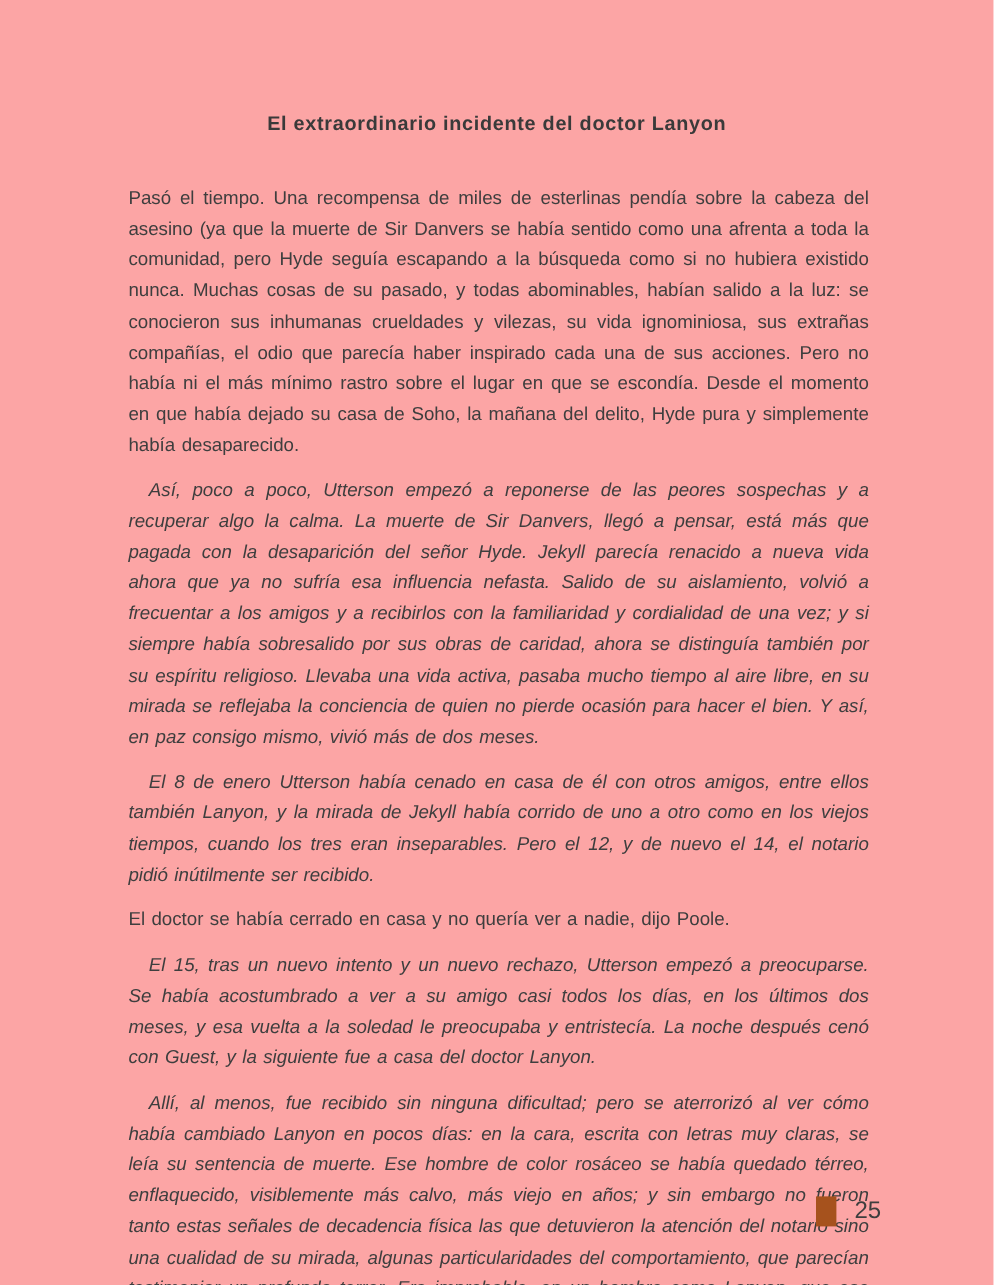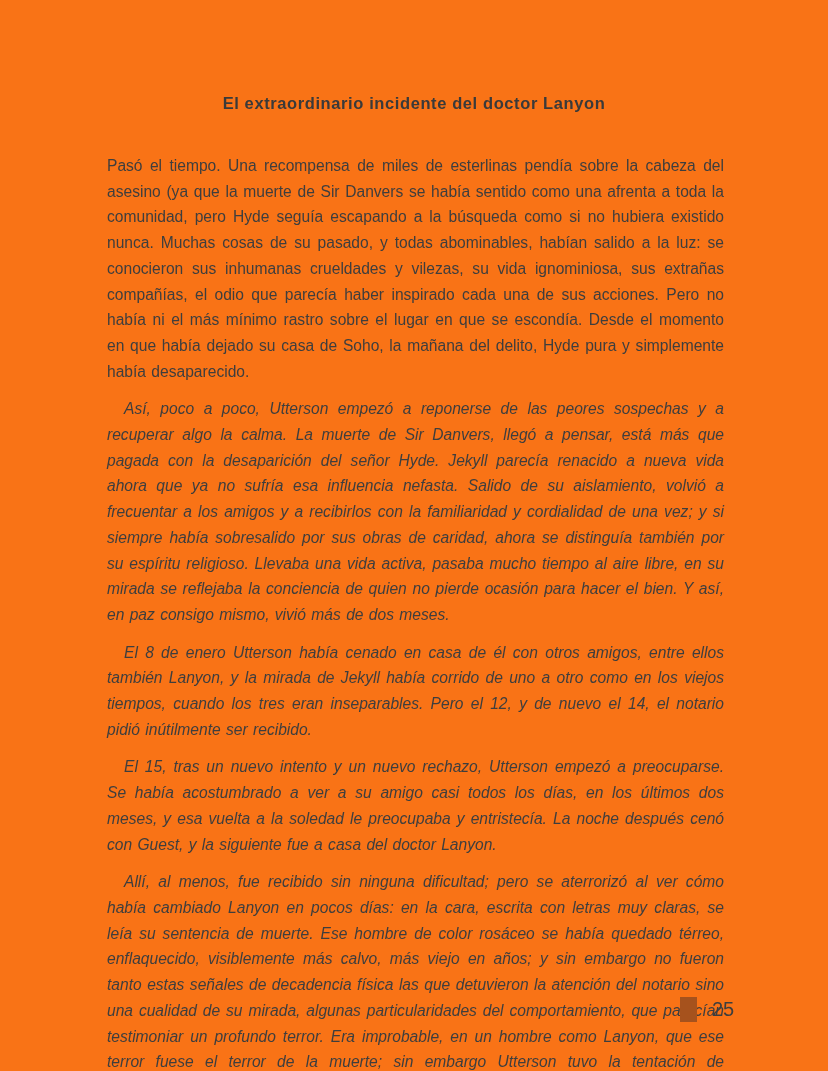--- a/index.html
+++ b/index.html
@@ -4,21 +4,21 @@
 <style>
   html, body {
     margin: 0;
     padding: 0;
     background: #ffffff;
   }
   .page {
     position: relative;
     width: 828px;
     height: 1071px;
-    background: #f97316;
+    background: #fca5a5;
     font-family: "Liberation Sans", "DejaVu Sans", sans-serif;
     overflow: hidden;
   }
   .chapter-title {
     position: absolute;
     top: 94px;
     left: 0;
     width: 100%;
     margin: 0;
     text-align: center;
@@ -68,20 +68,21 @@
 <body>
 
 <div class="page">
 
   <h1 class="chapter-title">El extraordinario incidente del doctor Lanyon</h1>
 
   <div class="body-text">
     <p>Pasó el tiempo. Una recompensa de miles de esterlinas pendía sobre la cabeza del asesino (ya que la muerte de Sir Danvers se había sentido como una afrenta a toda la comunidad, pero Hyde seguía escapando a la búsqueda como si no hubiera existido nunca. Muchas cosas de su pasado, y todas abominables, habían salido a la luz: se conocieron sus inhumanas crueldades y vilezas, su vida ignominiosa, sus extrañas compañías, el odio que parecía haber inspirado cada una de sus acciones. Pero no había ni el más mínimo rastro sobre el lugar en que se escondía. Desde el momento en que había dejado su casa de Soho, la mañana del delito, Hyde pura y simplemente había desaparecido.</p>
     <p class="indent">Así, poco a poco, Utterson empezó a reponerse de las peores sospechas y a recuperar algo la calma. La muerte de Sir Danvers, llegó a pensar, está más que pagada con la desaparición del señor Hyde. Jekyll parecía renacido a nueva vida ahora que ya no sufría esa influencia nefasta. Salido de su aislamiento, volvió a frecuentar a los amigos y a recibirlos con la familiaridad y cordialidad de una vez; y si siempre había sobresalido por sus obras de caridad, ahora se distinguía también por su espíritu religioso. Llevaba una vida activa, pasaba mucho tiempo al aire libre, en su mirada se reflejaba la conciencia de quien no pierde ocasión para hacer el bien. Y así, en paz consigo mismo, vivió más de dos meses.</p>
     <p class="indent">El 8 de enero Utterson había cenado en casa de él con otros amigos, entre ellos también Lanyon, y la mirada de Jekyll había corrido de uno a otro como en los viejos tiempos, cuando los tres eran inseparables. Pero el 12, y de nuevo el 14, el notario pidió inútilmente ser recibido.</p>
+    <p>El doctor se había cerrado en casa y no quería ver a nadie, dijo Poole.</p>
     <p class="indent">El 15, tras un nuevo intento y un nuevo rechazo, Utterson empezó a preocuparse. Se había acostumbrado a ver a su amigo casi todos los días, en los últimos dos meses, y esa vuelta a la soledad le preocupaba y entristecía. La noche después cenó con Guest, y la siguiente fue a casa del doctor Lanyon.</p>
     <p class="indent">Allí, al menos, fue recibido sin ninguna dificultad; pero se aterrorizó al ver cómo había cambiado Lanyon en pocos días: en la cara, escrita con letras muy claras, se leía su sentencia de muerte. Ese hombre de color rosáceo se había quedado térreo, enflaquecido, visiblemente más calvo, más viejo en años; y sin embargo no fueron tanto estas señales de decadencia física las que detuvieron la atención del notario sino una cualidad de su mirada, algunas particularidades del comportamiento, que parecían testimoniar un profundo terror. Era improbable, en un hombre como Lanyon, que ese terror fuese el terror de la muerte; sin embargo Utterson tuvo la tentación de sospecharlo.</p>
   </div>
 
   <div class="page-footer">
     <span class="page-marker"></span>
     <span class="page-number">25</span>
   </div>
 
 </div>

